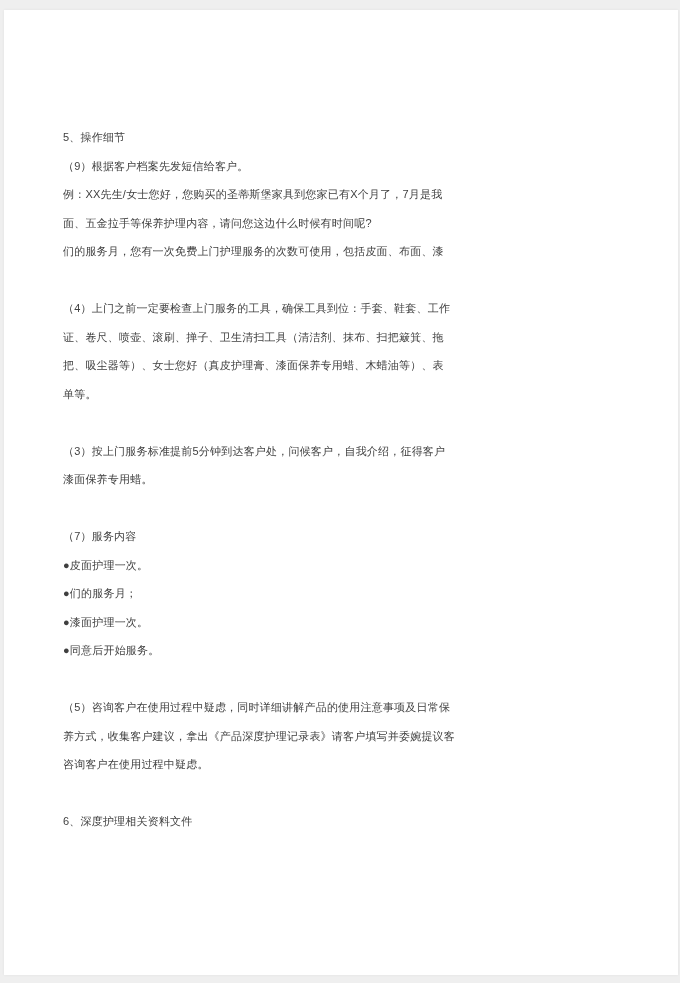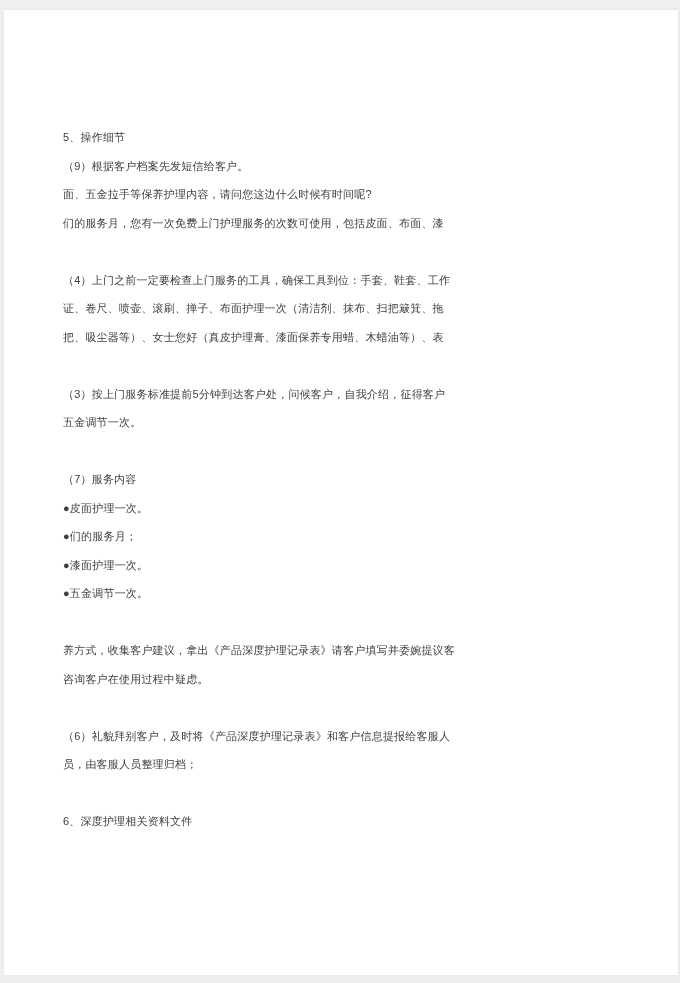--- a/index.html
+++ b/index.html
@@ -45,51 +45,50 @@
 </style>
 </head>
 <body>
 
 <div class="paper">
   <div class="doc">
 
     <div class="para">
       <div class="line">5、操作细节</div>
       <div class="line">（9）根据客户档案先发短信给客户。</div>
+      <div class="line">例：XX先生/女士您好，您购买的圣蒂斯堡家具到您家已有X个月了，7月是我</div>
       <div class="line">面、五金拉手等保养护理内容，请问您这边什么时候有时间呢?</div>
       <div class="line">们的服务月，您有一次免费上门护理服务的次数可使用，包括皮面、布面、漆</div>
     </div>
 
     <div class="para">
       <div class="line">（4）上门之前一定要检查上门服务的工具，确保工具到位：手套、鞋套、工作</div>
-      <div class="line">证、卷尺、喷壶、滚刷、掸子、布面护理一次（清洁剂、抹布、扫把簸箕、拖</div>
+      <div class="line">证、卷尺、喷壶、滚刷、掸子、卫生清扫工具（清洁剂、抹布、扫把簸箕、拖</div>
       <div class="line">把、吸尘器等）、女士您好（真皮护理膏、漆面保养专用蜡、木蜡油等）、表</div>
+      <div class="line">单等。</div>
     </div>
 
     <div class="para">
       <div class="line">（3）按上门服务标准提前5分钟到达客户处，问候客户，自我介绍，征得客户</div>
-      <div class="line">五金调节一次。</div>
+      <div class="line">漆面保养专用蜡。</div>
     </div>
 
     <div class="para">
       <div class="line">（7）服务内容</div>
       <div class="line">●皮面护理一次。</div>
       <div class="line">●们的服务月；</div>
       <div class="line">●漆面护理一次。</div>
-      <div class="line">●五金调节一次。</div>
+      <div class="line">●同意后开始服务。</div>
     </div>
 
     <div class="para">
+      <div class="line">（5）咨询客户在使用过程中疑虑，同时详细讲解产品的使用注意事项及日常保</div>
       <div class="line">养方式，收集客户建议，拿出《产品深度护理记录表》请客户填写并委婉提议客</div>
       <div class="line">咨询客户在使用过程中疑虑。</div>
     </div>
 
-    <div class="para">
-      <div class="line">（6）礼貌拜别客户，及时将《产品深度护理记录表》和客户信息提报给客服人</div>
-      <div class="line">员，由客服人员整理归档；</div>
-    </div>
 
     <div class="para">
       <div class="line">6、深度护理相关资料文件</div>
     </div>
 
   </div>
 </div>
 
 </body></html>

